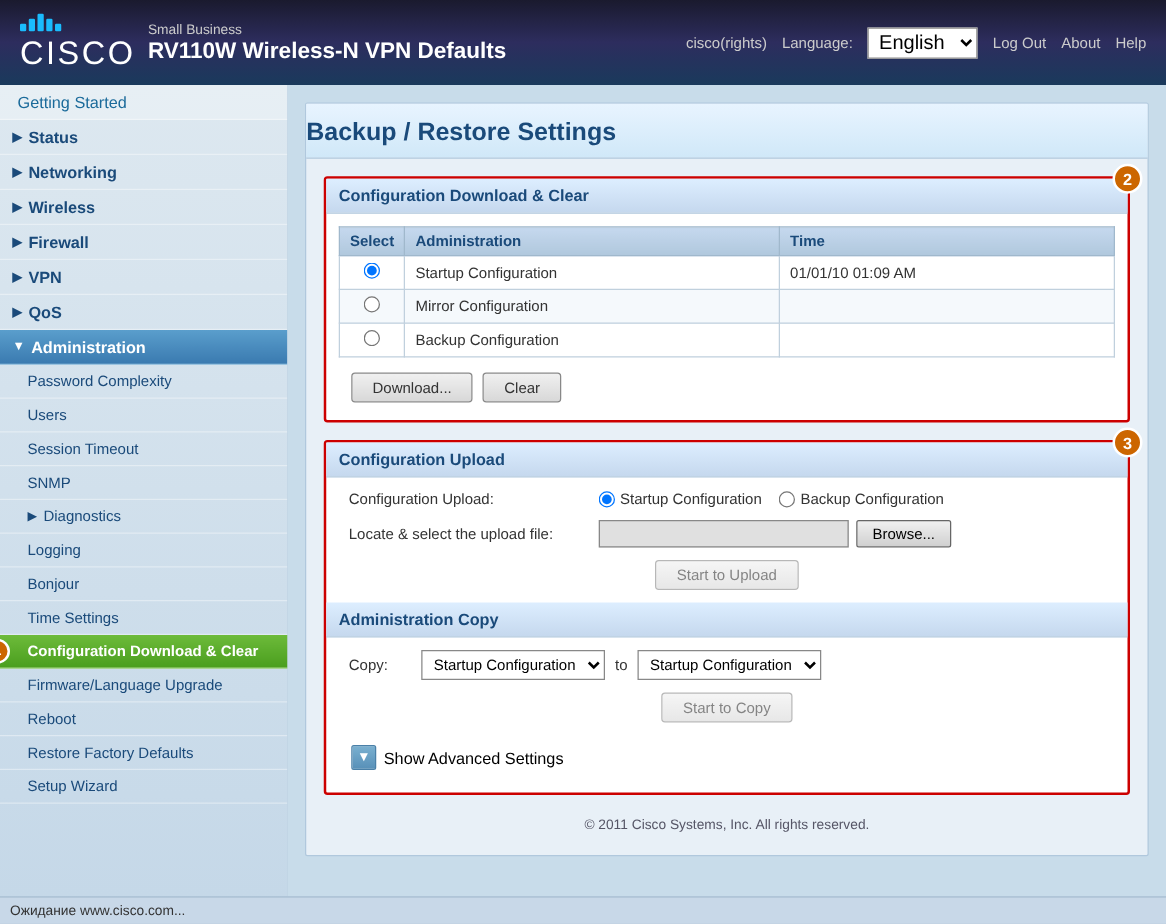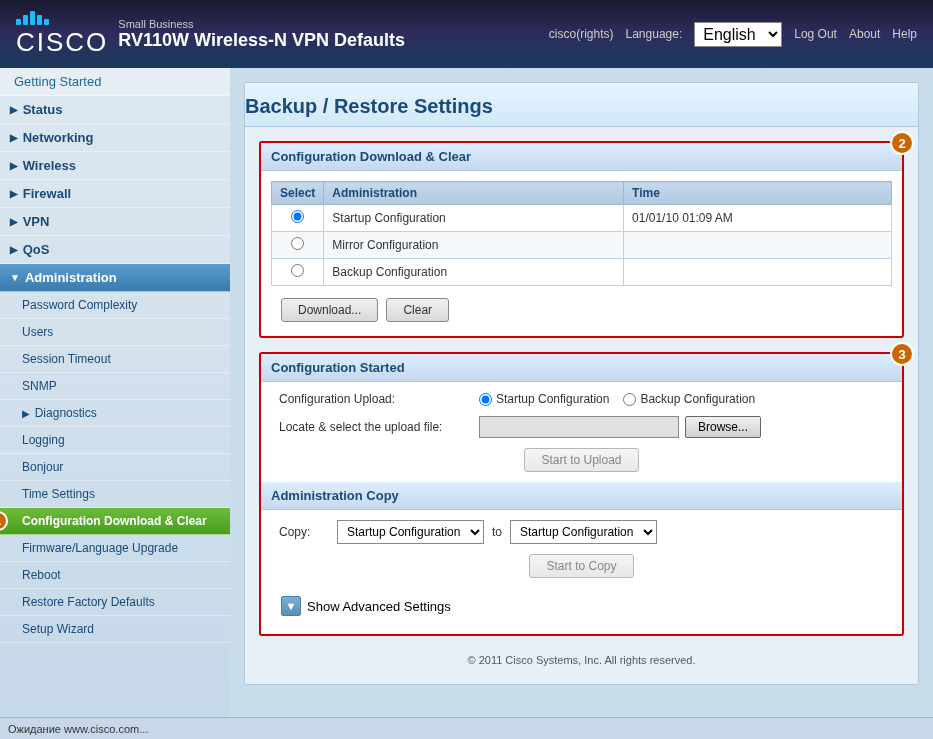--- a/index.html
+++ b/index.html
@@ -488,21 +488,21 @@
               </div>
             </div>
             <div class="badge" style="top:-10px; right:-10px;">
               <span>2</span>
             </div>
           </div>
 
           <div class="section-wrapper">
             <div class="section-box">
 
-              <div class="section-header-bar">Configuration Started</div>
+              <div class="section-header-bar">Configuration Upload</div>
               <div class="section-content">
                 <div class="form-row">
                   <div class="form-label">Configuration Upload:</div>
                   <div class="radio-group">
                     <div class="radio-option">
                       <input type="radio" name="upload-type" checked="" style="">
                       <span>Startup Configuration</span>
                     </div>
                     <div class="radio-option">
                       <input type="radio" name="upload-type" style="">

